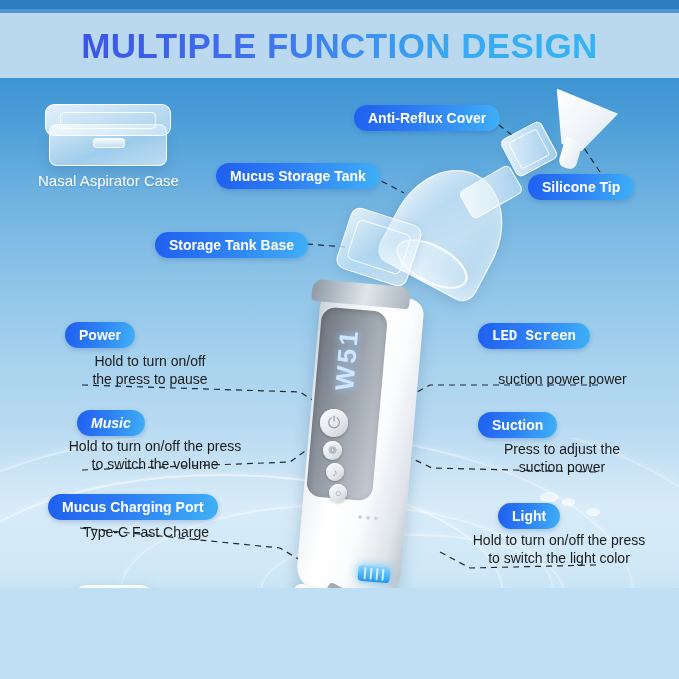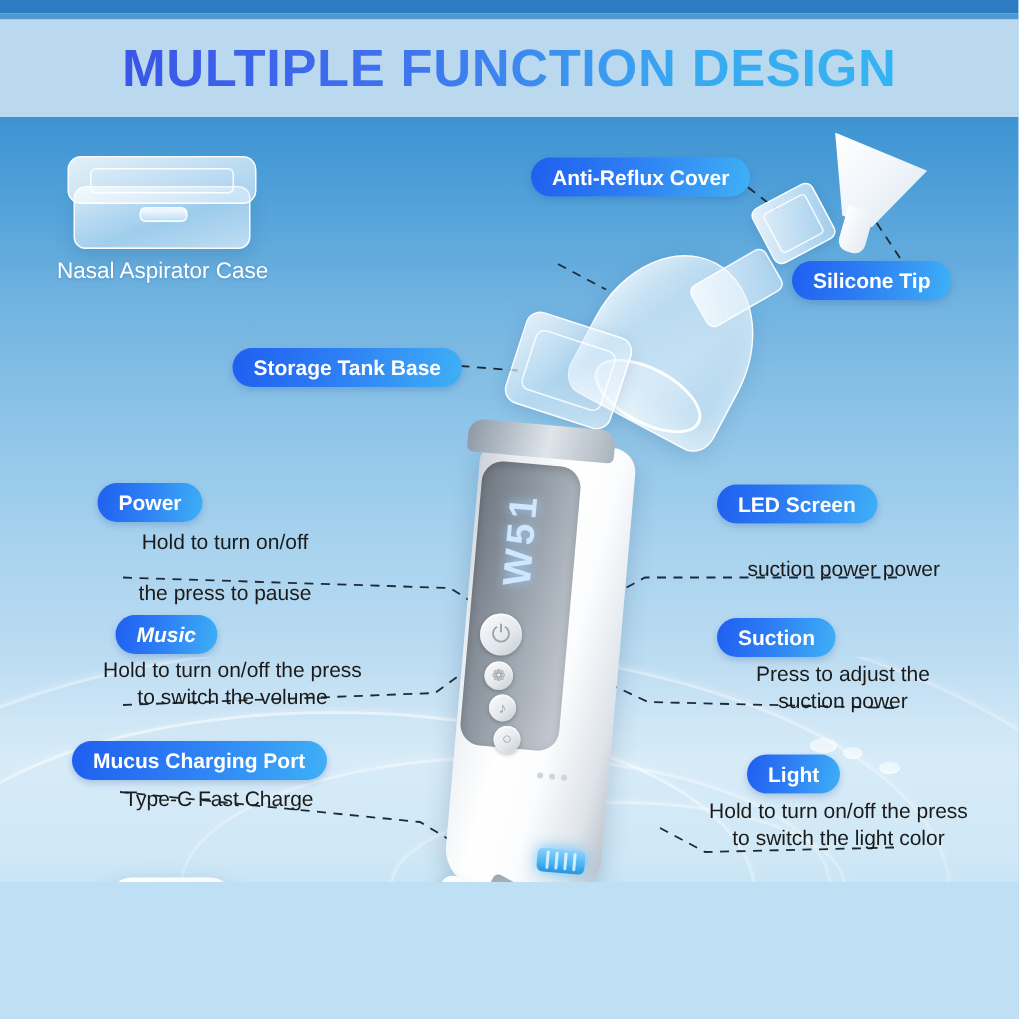--- a/index.html
+++ b/index.html
@@ -309,20 +309,21 @@
     </div>
   <div class="connector"></div>
   <div class="reflux">
       <i></i>
     </div>
   <div class="tip">
     <div class="tip-cone"></div>
     <div class="tip-stem"></div>
   </div>
 
+  <div class="pill" style="left:216px;top:163px;">Mucus Storage Tank</div>
   <div class="pill" style="left:155px;top:232px;">Storage Tank Base</div>
   <div class="pill" style="left:528px;top:174px;">Silicone Tip</div>
   <div class="pill" style="left:354px;top:105px;">Anti-Reflux Cover</div>
 
   <div class="device">
     <div class="handle"></div>
     <div class="cap"></div>
     <div class="panel"></div>
 
     <div class="led">
@@ -365,30 +366,30 @@
   </div>
 
   <div class="cable">
     <div class="cable-cord"></div>
     <div class="cable-plug"></div>
     <div class="cable-tip"></div>
   </div>
 
   <div class="pill" style="left:65px;top:322px;">Power</div>
   <div class="desc" style="left:55px;top:352px;width:190px;">Hold to turn on/off</div>
-  <div class="desc" style="left:55px;top:370px;width:190px;margin-top:16px;">the press to pause</div>
+  <div class="desc" style="left:55px;top:370px;width:190px;">the press to pause</div>
 
   <div class="pill" style="left:77px;top:410px;font-style:italic;">Music</div>
   <div class="desc" style="left:40px;top:437px;width:230px;">Hold to turn on/off the press</div>
   <div class="desc" style="left:40px;top:455px;width:230px;">to switch the volume</div>
 
   <div class="pill" style="left:48px;top:494px;">Mucus Charging Port</div>
   <div class="desc" style="left:40px;top:523px;width:212px;">Type-C Fast Charge</div>
 
-  <div class="pill" style="left:478px;top:323px;">LED Screen</div>
+  <div class="pill" style="left:478px;top:323px;font-family:Liberation Mono, monospace;">LED Screen</div>
   <div class="desc" style="left:455px;top:370px;width:215px;">suction power power</div>
 
   <div class="pill" style="left:478px;top:412px;">Suction</div>
   <div class="desc" style="left:458px;top:440px;width:208px;">Press to adjust the</div>
   <div class="desc" style="left:458px;top:458px;width:208px;">suction power</div>
 
   <div class="pill" style="left:498px;top:503px;">Light</div>
   <div class="desc" style="left:443px;top:531px;width:232px;">Hold to turn on/off the press</div>
   <div class="desc" style="left:443px;top:549px;width:232px;">to switch the light color</div>
 

